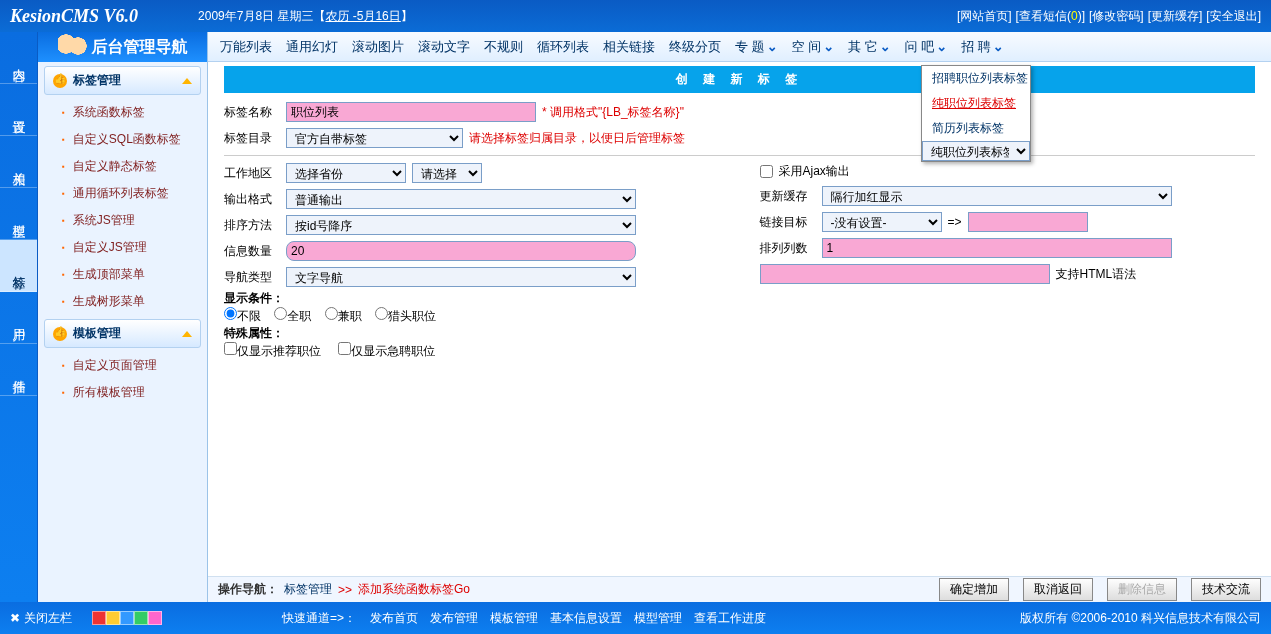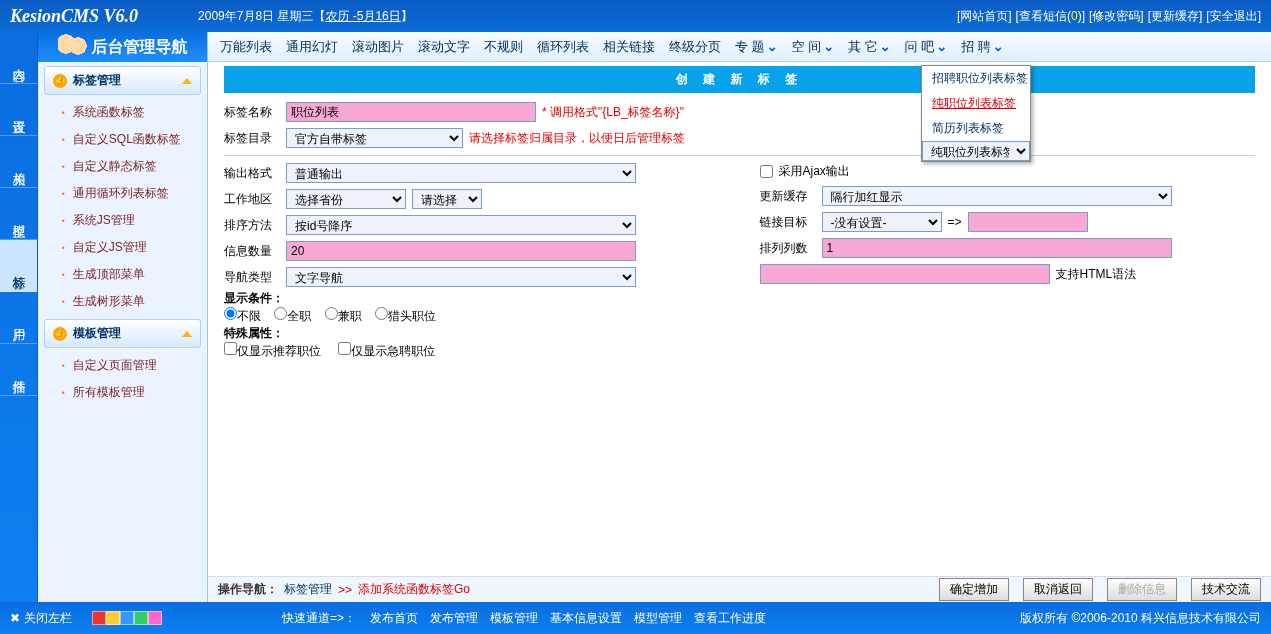--- a/index.html
+++ b/index.html
@@ -158,35 +158,35 @@
       </div>
       <div class="row">
         <span class="lbl">标签目录</span>
         <select style="width:177px;"><option>官方自带标签</option></select>
         <span class="red-text">请选择标签归属目录，以便日后管理标签</span>
       </div>
       <div class="sep-line"></div>
       <div class="two-col">
         <div>
           <div class="row">
-              <span class="lbl">输出格式</span>
-              <select class="wide-sel"><option>普通输出</option></select>
-            </div>
-          <div class="row">
               <span class="lbl">工作地区</span>
               <select style="width:120px;"><option>选择省份</option></select>
               <select style="width:70px;"><option>请选择</option></select>
             </div>
           <div class="row">
+              <span class="lbl">输出格式</span>
+              <select class="wide-sel"><option>普通输出</option></select>
+            </div>
+          <div class="row">
               <span class="lbl">排序方法</span>
               <select class="wide-sel"><option>按id号降序</option></select>
             </div>
           <div class="row">
               <span class="lbl">信息数量</span>
-              <input type="text" style="width: 350px;" value="20">
+              <input type="text" style="width: 350px; border-radius: 8px;" value="20">
             </div>
           <div class="row">
               <span class="lbl">导航类型</span>
               <select class="wide-sel"><option>文字导航</option></select>
             </div>
         </div>
         <div>
           <div class="row">
               <input type="checkbox" style="">
               <span>采用Ajax输出</span>

